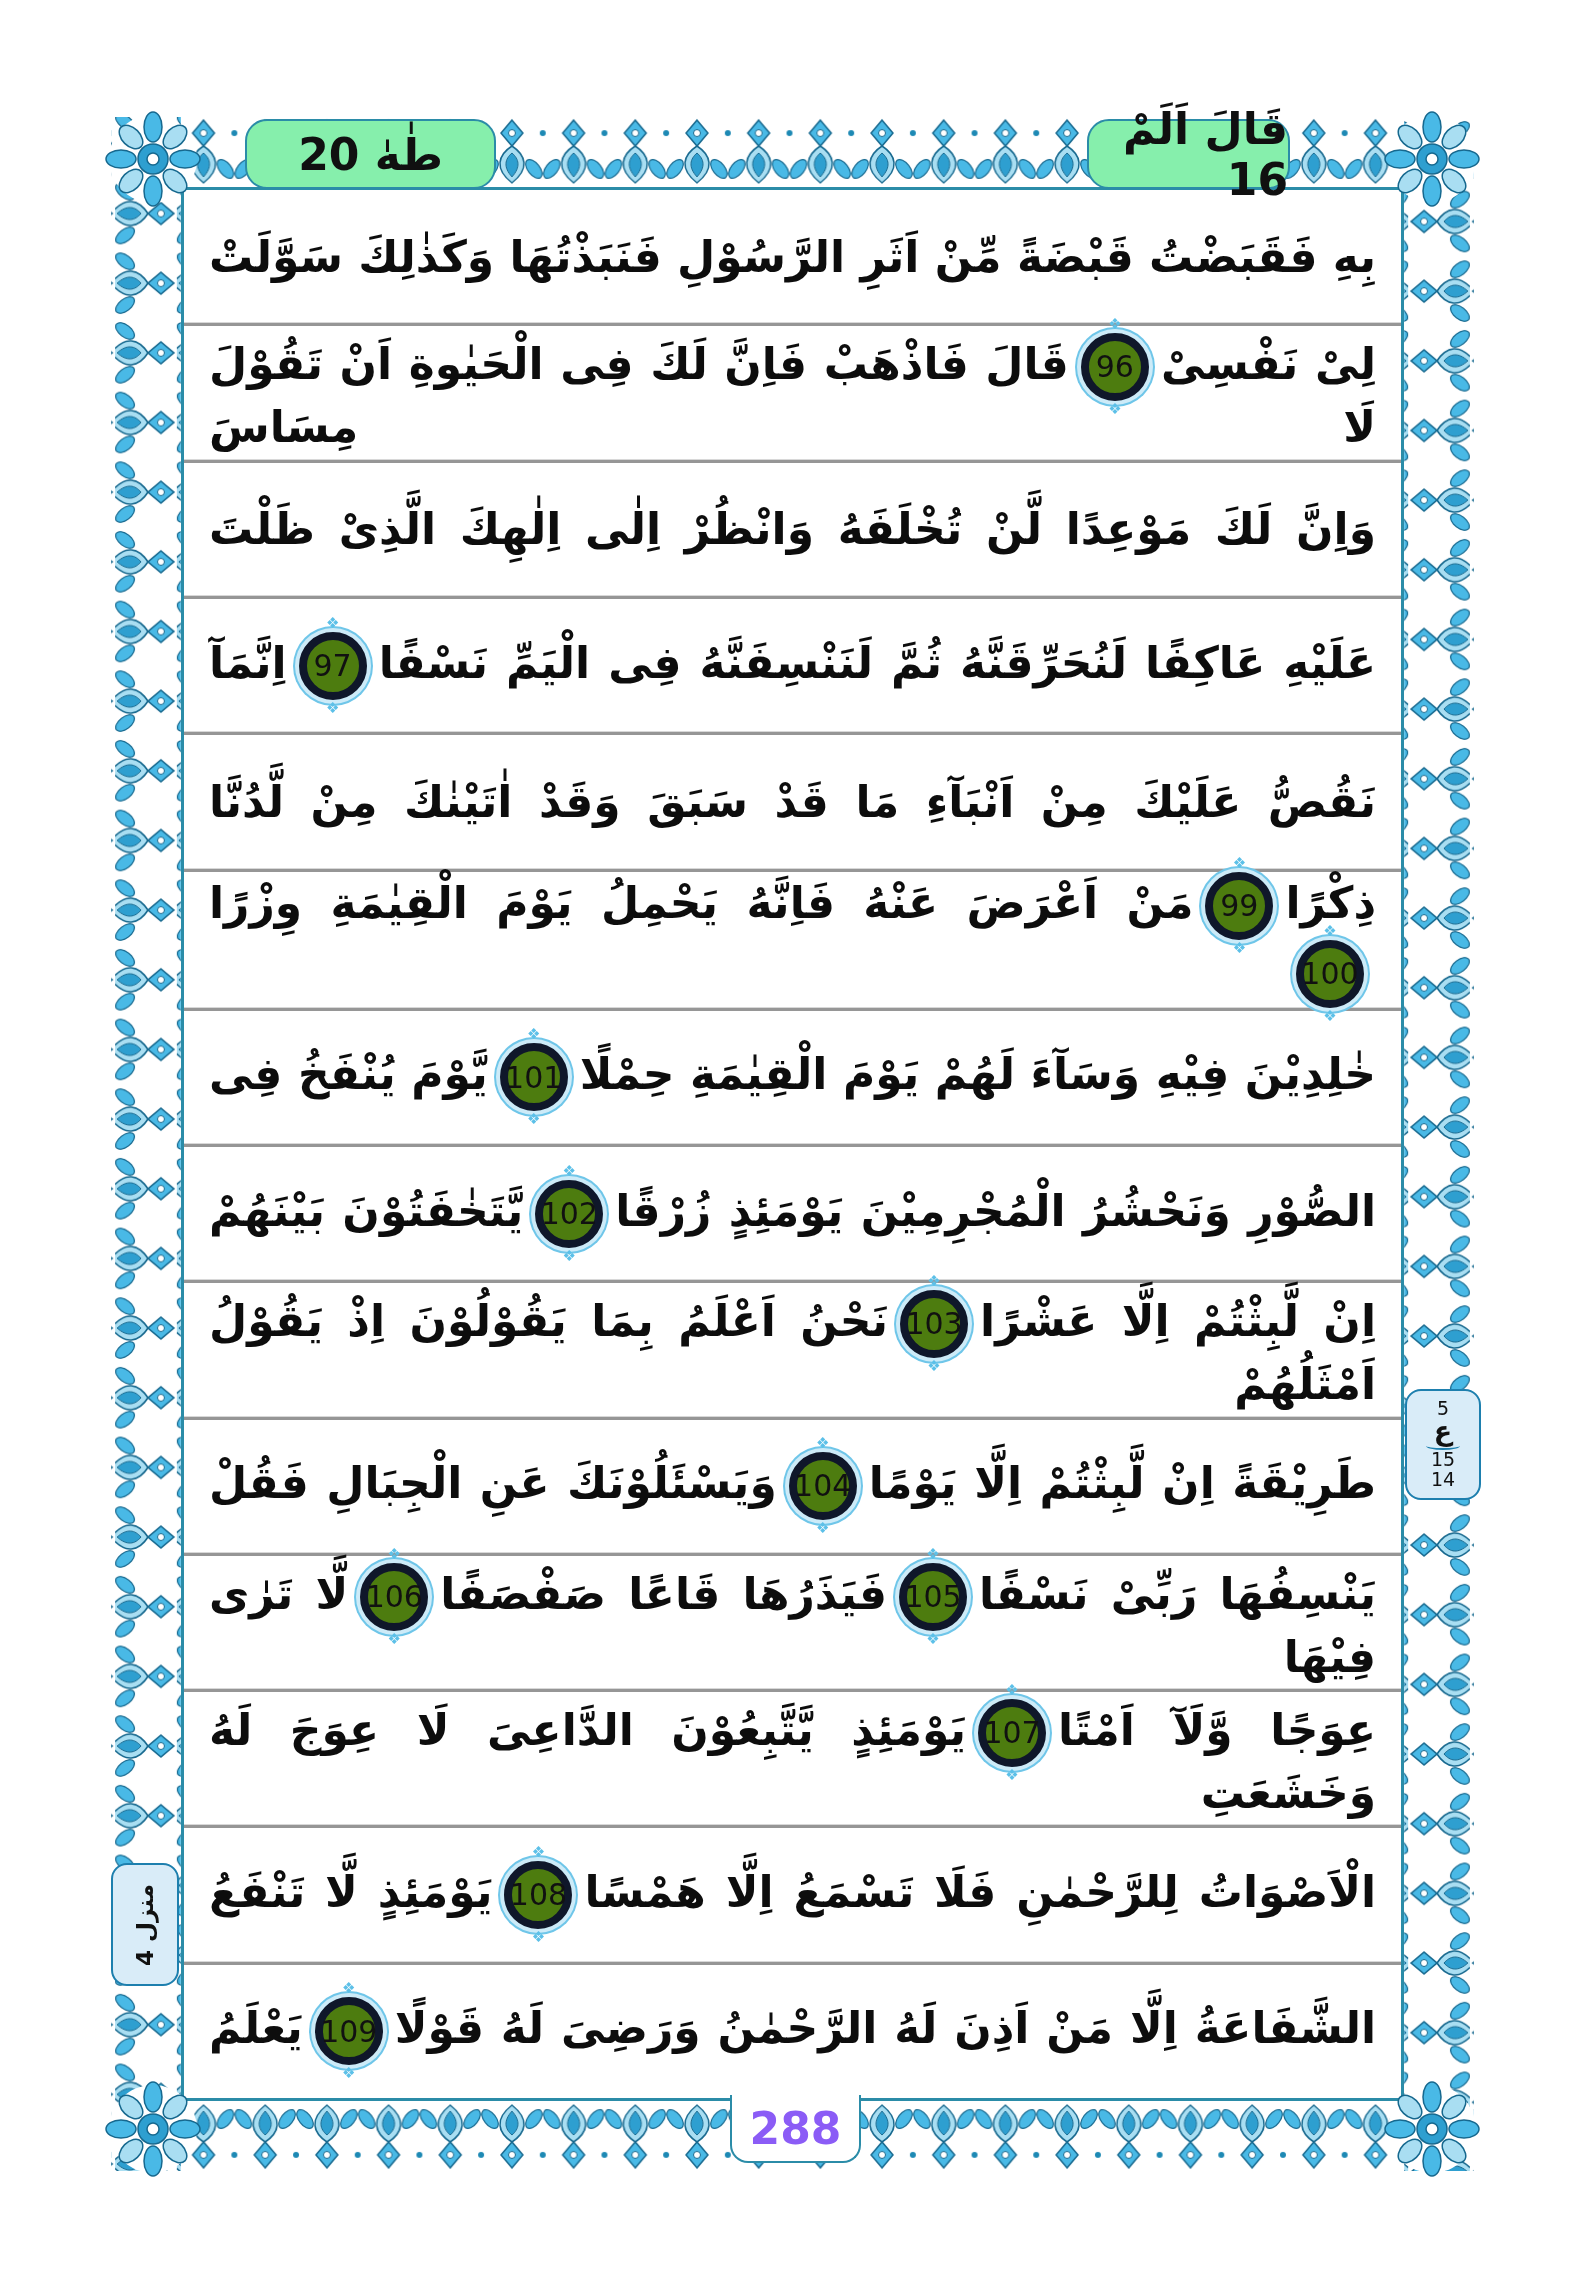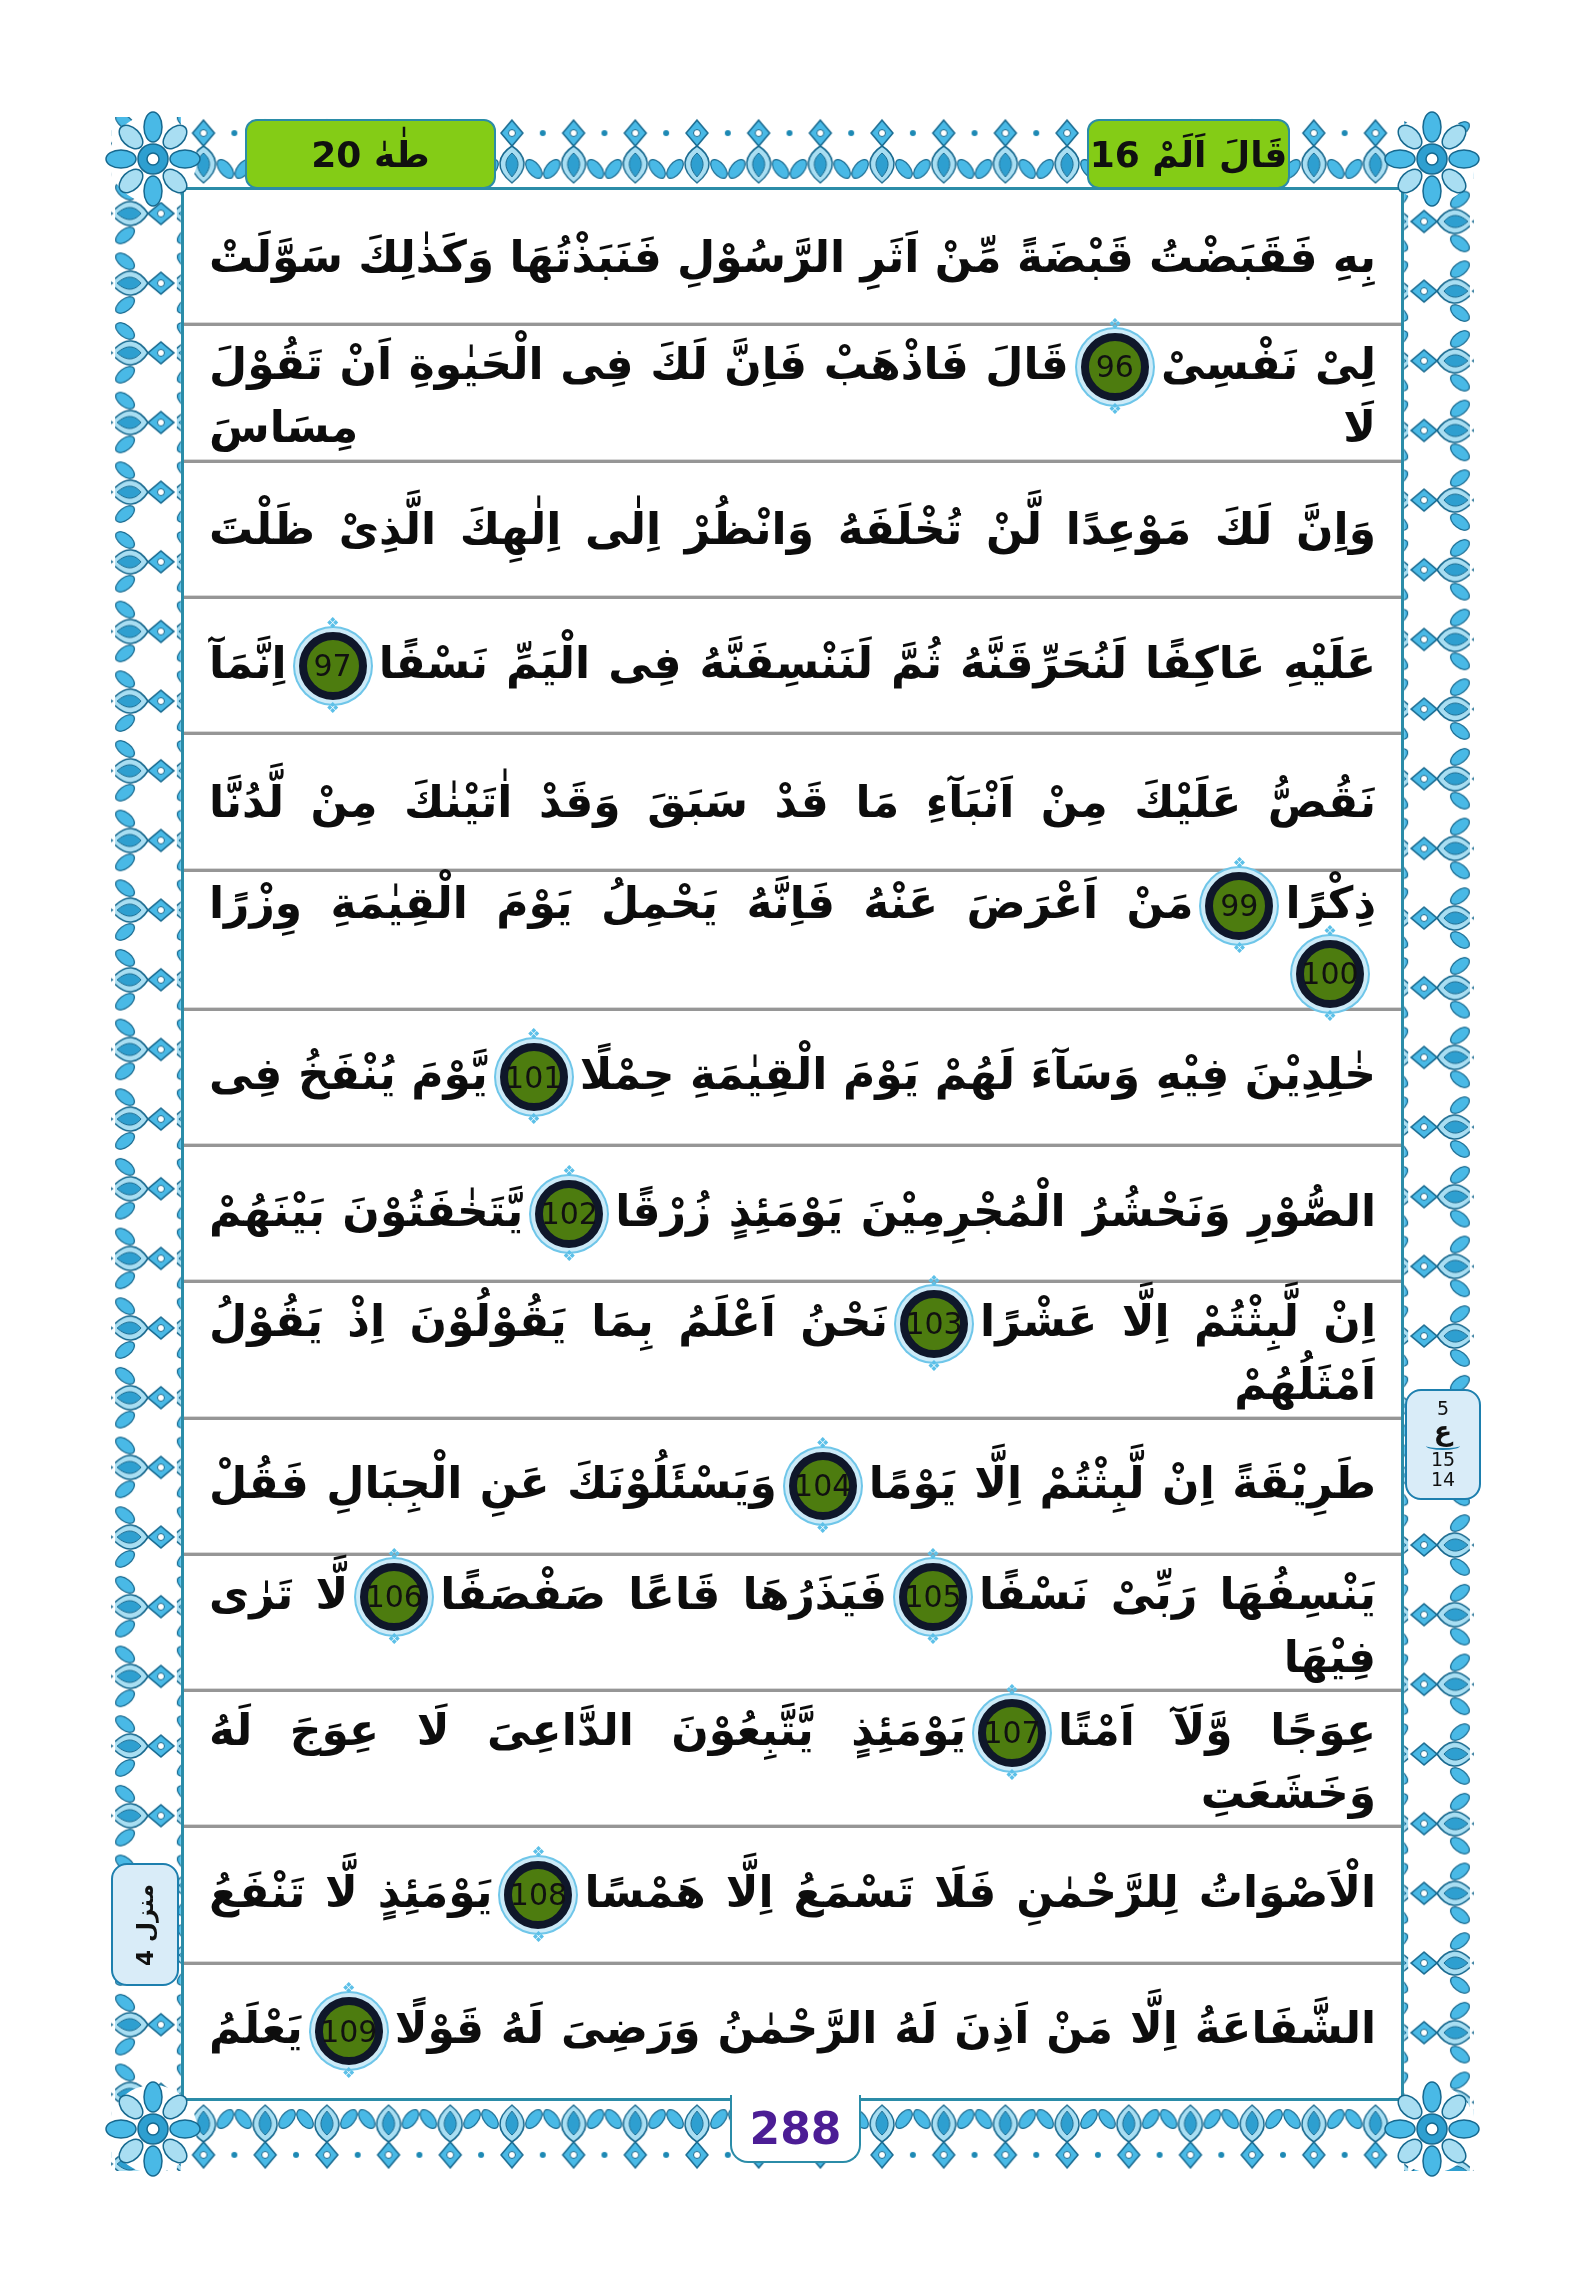--- a/index.html
+++ b/index.html
@@ -35,32 +35,32 @@
     width:52px;height:52px;border-radius:50%;background:#4d7c0f;
     border:8px solid #0f172a;box-shadow:0 0 0 4px #cdebf8,0 0 0 6px #6fc6e9;
     font-size:30px;font-weight:normal;color:#111;margin:0 12px;vertical-align:middle;
     position:relative;}
   .vmark::before,.vmark::after{content:"❖";position:absolute;left:50%;
     transform:translateX(-50%);color:#5cc0e8;font-size:15px;line-height:1;}
   .vmark::before{top:-24px;}
   .vmark::after{bottom:-24px;}
 
   
-  .tab{position:absolute;top:119px;height:70px;background:#84cc16;
-    border:2.5px solid #2b8ca8;border-radius:12px;z-index:4;
+  .tab{position:absolute;top:119px;height:70px;background:#86efac;
+    border:2.5px solid #2b8ca8;border-radius:22px;z-index:4;
     display:flex;align-items:center;justify-content:center;
-    font-size:36px;font-weight:bold;color:#101010;direction:rtl;box-sizing:border-box;}
+    font-size:44px;font-weight:bold;color:#101010;direction:rtl;box-sizing:border-box;}
   .tab-surah{left:245px;width:251px;}
   .tab-juz{left:1087px;width:203px;}
 
   
   .page-tab{position:absolute;left:730px;top:2095px;width:131px;height:68px;
     background:#fff;border:2.5px solid #2b8ca8;border-top:none;
     border-radius:0 0 18px 18px;z-index:4;display:flex;align-items:center;
-    justify-content:center;font-size:44px;font-weight:bold;color:#4c1d95;box-sizing:border-box;}
+    justify-content:center;font-size:44px;font-weight:bold;color:#8b5cf6;box-sizing:border-box;}
 
   
   .ruku-box{position:absolute;left:1405px;top:1389px;width:76px;height:111px;
     background:#d9ecf8;border:2px solid #1d7fae;border-radius:16px;z-index:5;
     display:flex;flex-direction:column;align-items:center;justify-content:center;
     color:#111;box-sizing:border-box;padding:2px 0;}
   .ruku-box .rk{font-size:19px;line-height:1.05;text-align:center;}
   .ruku-box .rk-ain{font-size:27px;line-height:1.0;font-weight:bold;margin:-2px 0;}
   .ruku-box .rk-sep{width:34px;height:6px;border-bottom:2px solid #1d7fae;border-radius:0 0 60% 60%;}
 

